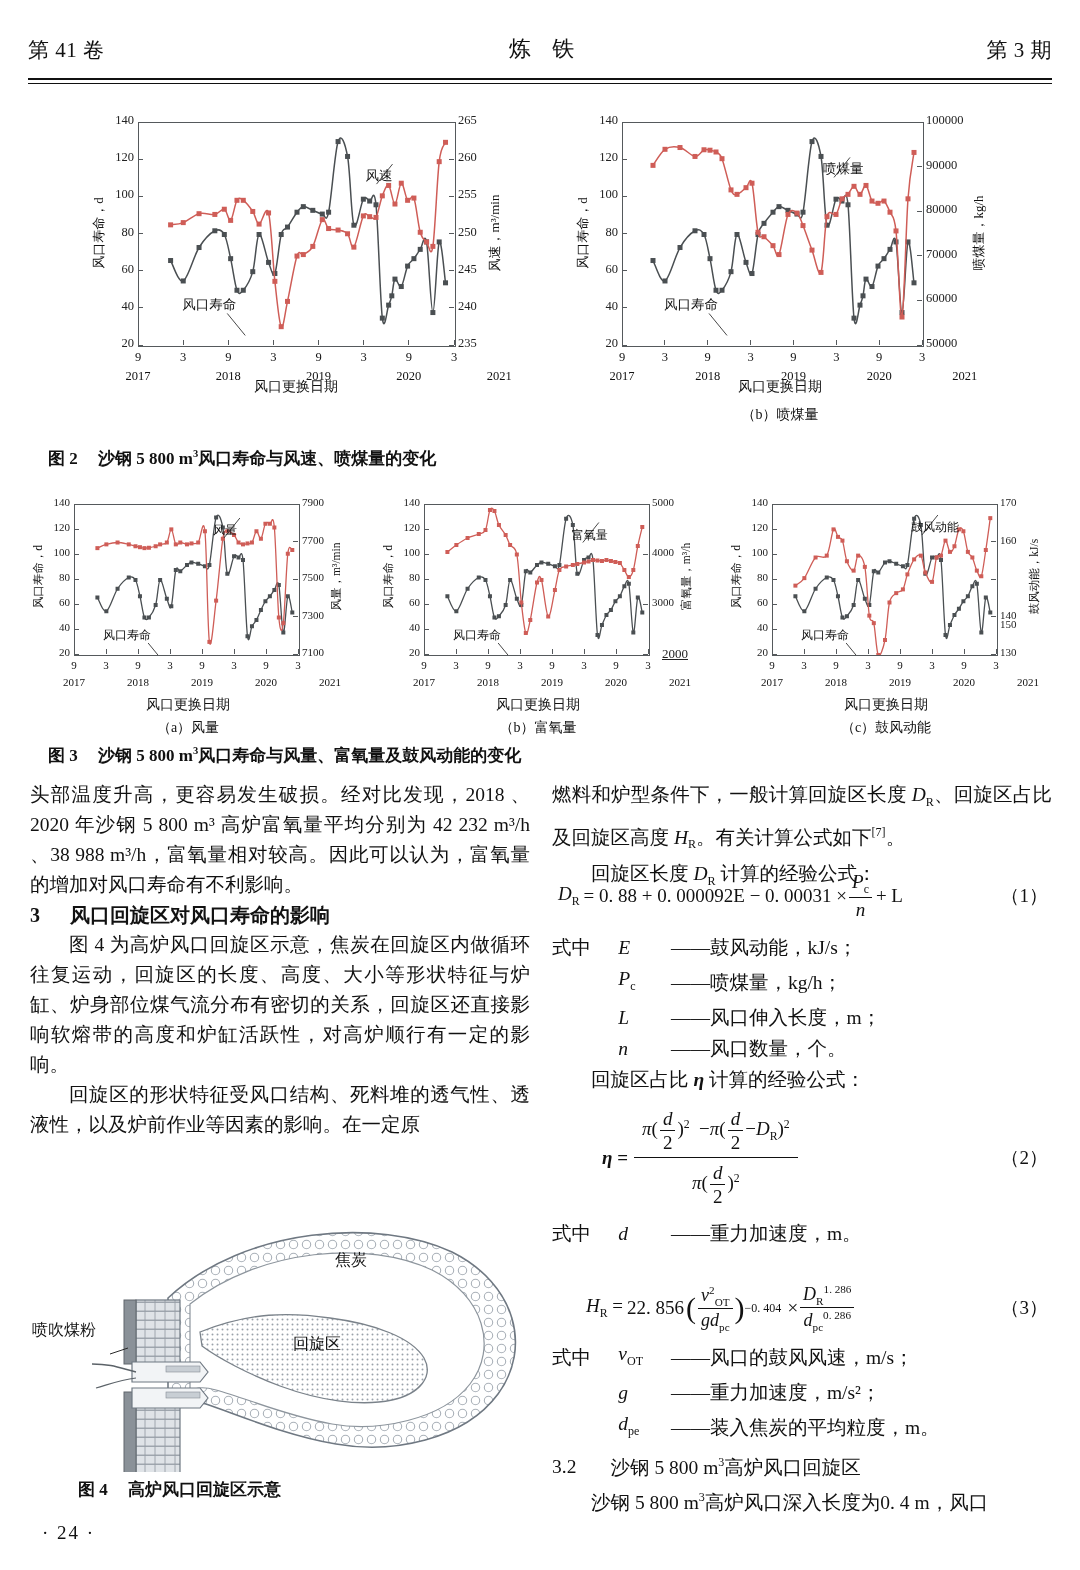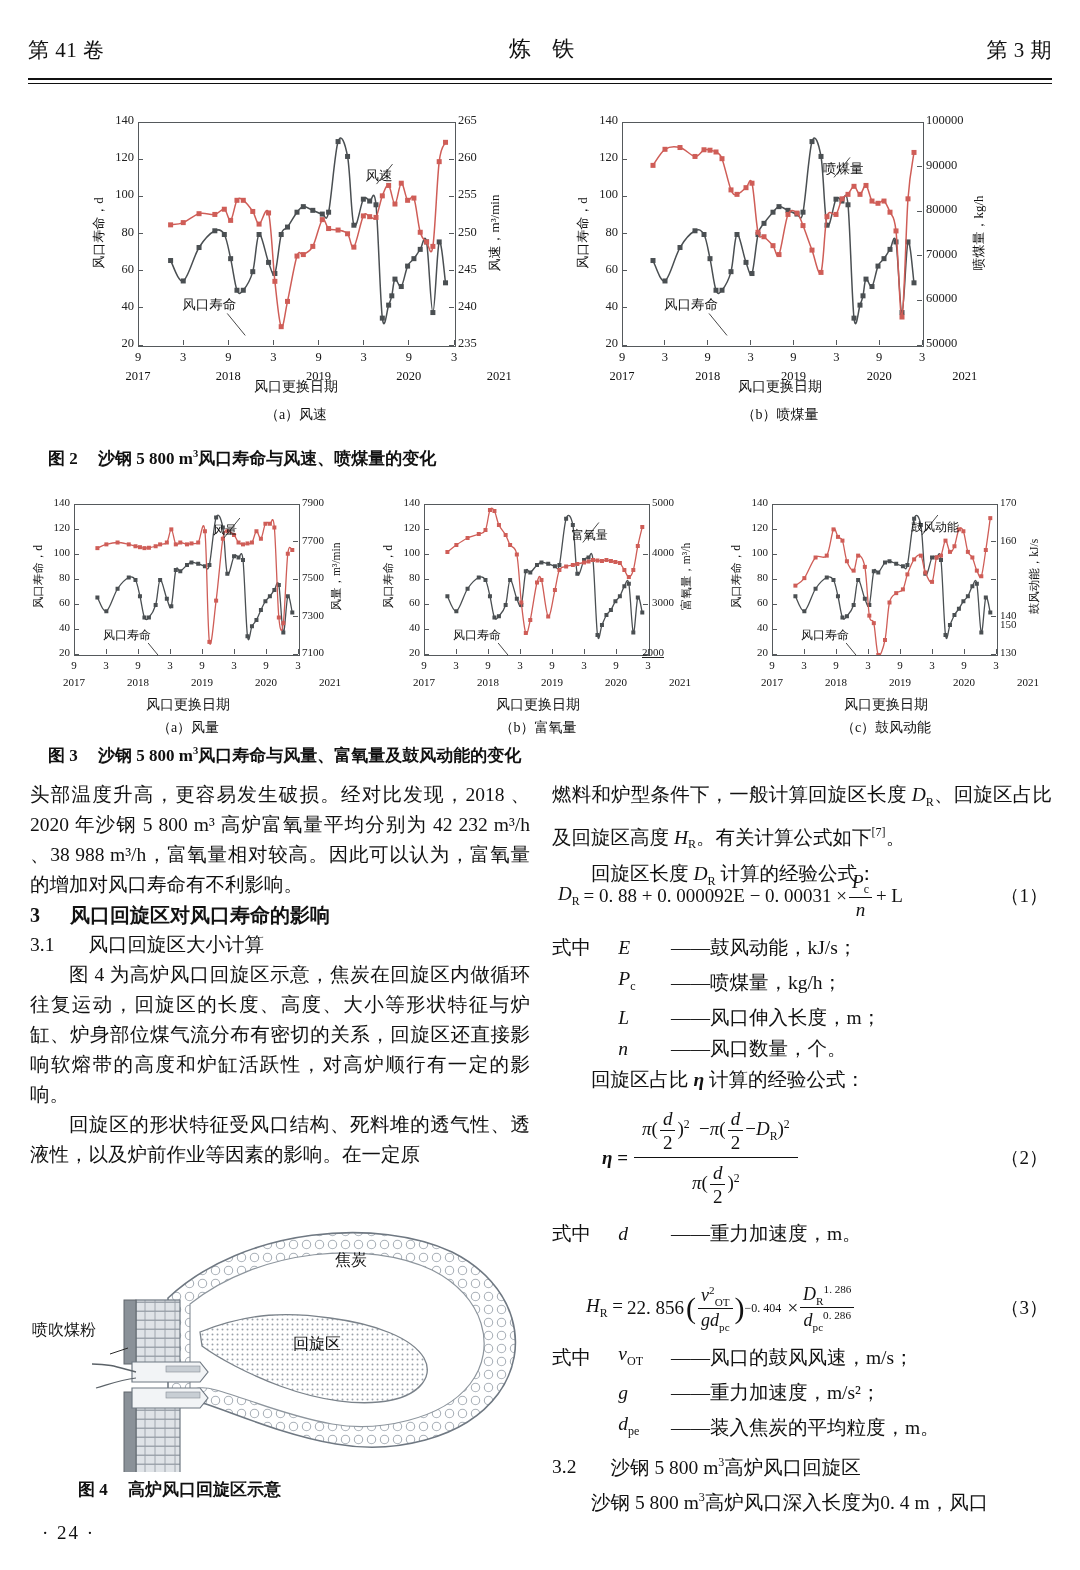--- a/index.html
+++ b/index.html
@@ -362,21 +362,20 @@
       <div class="xyear" style="font-size: 12.5px; left: 197.429px; top: 256.5px; width: 52px;">2019</div>
       <div class="xyear" style="font-size: 12.5px; left: 283.143px; top: 256.5px; width: 52px;">2020</div>
       <div class="xyear" style="font-size: 12.5px; left: 368.857px; top: 256.5px; width: 52px;">2021</div>
       <div class="ylabel-left" style="font-size: 13px; left: -99.5px; top: 111.5px; width: 223px; text-align: center;">风口寿命，d</div>
       <div class="ylabel-right" style="font-size: 13px; left: 296.5px; top: 111.5px; width: 223px; text-align: center;">喷煤量，kg/h</div>
       <div class="serieslabel" style="font-size: 13.5px; left: 253px; top: 47.91px;">喷煤量</div>
       <div class="serieslabel" style="font-size: 13.5px; left: 94px; top: 183.94px;">风口寿命</div>
     </div>
 
   <div class="subcap" style="left:86px; top:378px; width:420px;">风口更换日期</div>
-  <div class="subcap" style="left:86px; top:406px; width:420px;">（a）风速</div>
   <div class="subcap" style="left:570px; top:378px; width:420px;">风口更换日期</div>
   <div class="subcap" style="left:570px; top:406px; width:420px;">（b）喷煤量</div>
 
   <div class="figcap" style="top:447px;">
     <span>图 2</span>
     <span class="sp"></span><span>沙钢 5 800 m</span><sup class="s">3</sup><span>风口寿命与风速、喷煤量的变化</span>
   </div>
 
   <div id="fig3a-host" class="chart" style="left:28px; top:496px; width:320px; height:200px;">
       <div class="plot" style="left: 46px; top: 8px; width: 224px; height: 150px;">
@@ -598,21 +597,21 @@
       <div class="axis-num l" style="font-size: 11px; right: 278px; top: 100.08px;">60</div>
       <div class="tickm" style="top: 82.5px; height: 1px; width: 5px; left: 46px;"></div>
       <div class="axis-num l" style="font-size: 11px; right: 278px; top: 75.08px;">80</div>
       <div class="tickm" style="top: 57.5px; height: 1px; width: 5px; left: 46px;"></div>
       <div class="axis-num l" style="font-size: 11px; right: 278px; top: 50.08px;">100</div>
       <div class="tickm" style="top: 32.5px; height: 1px; width: 5px; left: 46px;"></div>
       <div class="axis-num l" style="font-size: 11px; right: 278px; top: 25.08px;">120</div>
       <div class="tickm" style="top: 7.5px; height: 1px; width: 5px; left: 46px;"></div>
       <div class="axis-num l" style="font-size: 11px; right: 278px; top: 0.08px;">140</div>
       <div class="tickm" style="top: 157.5px; height: 1px; width: 5px; left: 265px;"></div>
-      <div class="axis-num r" style="font-size: 11px; left: 264px; top: 150.08px; text-decoration: underline;">2000</div>
+      <div class="axis-num r" style="font-size: 13px; left: 284px; top: 150.08px; text-decoration: underline;">2000</div>
       <div class="tickm" style="top: 107.5px; height: 1px; width: 5px; left: 265px;"></div>
       <div class="axis-num r" style="font-size: 11px; left: 274px; top: 100.08px;">3000</div>
       <div class="tickm" style="top: 57.5px; height: 1px; width: 5px; left: 265px;"></div>
       <div class="axis-num r" style="font-size: 11px; left: 274px; top: 50.08px;">4000</div>
       <div class="tickm" style="top: 7.5px; height: 1px; width: 5px; left: 265px;"></div>
       <div class="axis-num r" style="font-size: 11px; left: 274px; top: 0.08px;">5000</div>
       <div class="tickm" style="left: 45.5px; top: 153px; width: 1px; height: 5px;"></div>
       <div class="xtick" style="font-size: 11px; left: 32px; top: 163px; width: 28px;">9</div>
       <div class="tickm" style="left: 77.5px; top: 153px; width: 1px; height: 5px;"></div>
       <div class="xtick" style="font-size: 11px; left: 64px; top: 163px; width: 28px;">3</div>
@@ -780,23 +779,20 @@
   <div class="figcap" style="top:744px;">
     <span>图 3</span>
     <span class="sp"></span><span>沙钢 5 800 m</span><sup class="s">3</sup><span>风口寿命与风量、富氧量及鼓风动能的变化</span>
   </div>
 
   <div class="col" style="left:30px; top:780px; width:500px;">
     <p>头部温度升高，更容易发生破损。经对比发现，2018 、2020 年沙钢 5 800 m³ 高炉富氧量平均分别为 42 232 m³/h 、38 988 m³/h，富氧量相对较高。因此可以认为，富氧量的增加对风口寿命有不利影响。</p>
     <p class="heading-major">
       <span class="hnum">3</span><span>风口回旋区对风口寿命的影响</span>
     </p>
-    <p class="heading-minor">
-      <span class="hnum2">3.1</span><span>风口回旋区大小计算</span>
-    </p>
     <p class="indent">图 4 为高炉风口回旋区示意，焦炭在回旋区内做循环往复运动，回旋区的长度、高度、大小等形状特征与炉缸、炉身部位煤气流分布有密切的关系，回旋区还直接影响软熔带的高度和炉缸活跃性，对高炉顺行有一定的影响。</p>
     <p class="indent">回旋区的形状特征受风口结构、死料堆的透气性、透液性，以及炉前作业等因素的影响。在一定原</p>
   </div>
 
   <div class="fig4" style="left:40px; top:1212px; width:490px; height:260px;">
     <svg width="490" height="260" viewBox="0 0 490 260">
       <defs>
         <pattern id="cokePat" width="13" height="13" patternUnits="userSpaceOnUse">
           <circle cx="6.5" cy="6.5" r="4.2" fill="none" stroke="#a9b0b8" stroke-width="1.1"></circle>
         </pattern>

